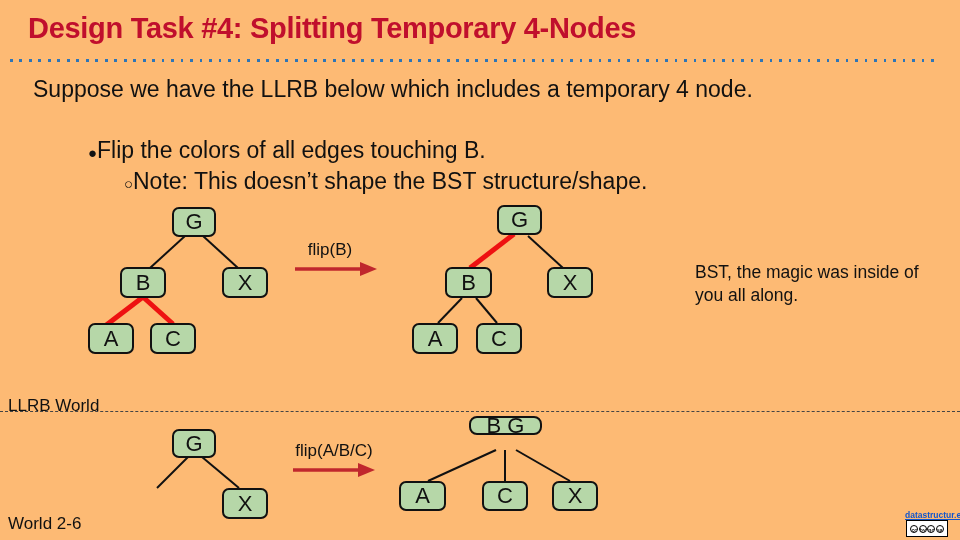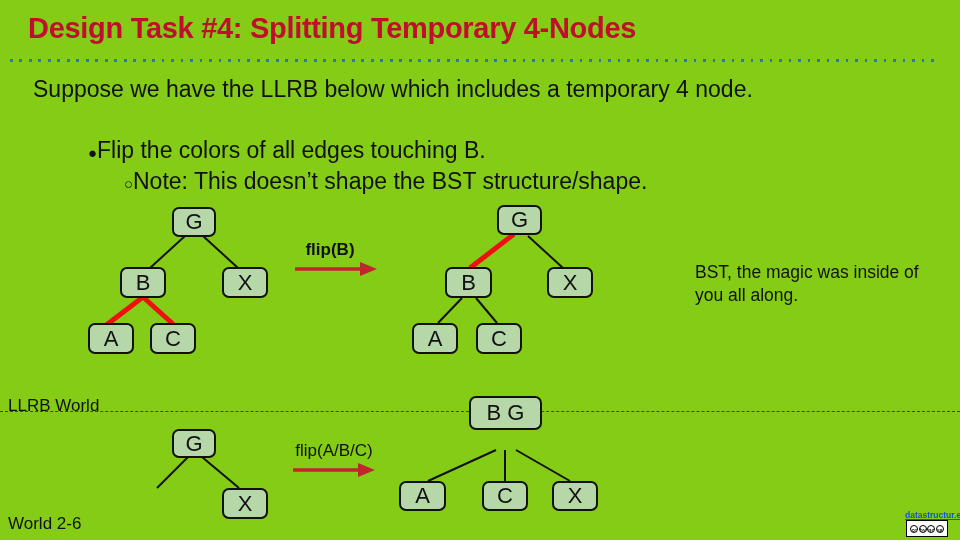--- a/index.html
+++ b/index.html
@@ -1,17 +1,17 @@
 <!DOCTYPE html>
 <html><head>
 <meta charset="utf-8">
 <style>
   html,body { margin:0; padding:0; background:#fff; }
   .slide {
-    position:relative; width:960px; height:540px; background:#84cc16;
+    position:relative; width:960px; height:540px; background:#fdba74;
     font-family:"Liberation Sans", sans-serif; overflow:hidden; color:#111;
   }
   .abs { position:absolute; }
 
   .title {
     left:28px; top:12px; width:900px;
     font-size:29px; font-weight:bold; color:#c00f2d; letter-spacing:-0.3px;
   }
   .dotline {
     left:10px; top:59px; width:928px; height:3px;
@@ -111,39 +111,39 @@
       <line class="edge-black" x1="516" y1="450" x2="570" y2="481"></line>
     </g>
   </svg>
 
   <div class="node" style="left:172px; top:207px; width:44px; height:30px;">G</div>
   <div class="node" style="left:120px; top:267px; width:46px; height:31px;">B</div>
   <div class="node" style="left:222px; top:267px; width:46px; height:31px;">X</div>
   <div class="node" style="left:88px;  top:323px; width:46px; height:31px;">A</div>
   <div class="node" style="left:150px; top:323px; width:46px; height:31px;">C</div>
 
-  <div class="abs arrow-label" style="left:294px; top:240px; width:72px;font-weight:bold;">flip(B)</div>
+  <div class="abs arrow-label" style="left:294px; top:240px; width:72px;">flip(B)</div>
 
   <div class="node" style="left:497px; top:205px; width:45px; height:30px;">G</div>
   <div class="node" style="left:445px; top:267px; width:47px; height:31px;">B</div>
   <div class="node" style="left:547px; top:267px; width:46px; height:31px;">X</div>
   <div class="node" style="left:412px; top:323px; width:46px; height:31px;">A</div>
   <div class="node" style="left:476px; top:323px; width:46px; height:31px;">C</div>
 
   <div class="abs aside">BST, the magic was inside of you all along.</div>
 
   <div class="abs section-label" style="left:8px; top:387px;margin-top:9px;">LLRB World</div>
   <div class="abs dashline"></div>
 
   <div class="node" style="left:172px; top:429px; width:44px; height:29px;">G</div>
   <div class="node" style="left:222px; top:488px; width:46px; height:31px;">X</div>
 
   <div class="abs arrow-label" style="left:284px; top:441px; width:100px;">flip(A/B/C)</div>
 
-  <div class="node" style="left:469px; top:396px; width:73px; height:34px;">B G</div>
+  <div class="node" style="left:469px; top:416px; width:73px; height:19px;border-radius:8px;">B G</div>
   <div class="node" style="left:399px; top:481px; width:47px; height:30px;">A</div>
   <div class="node" style="left:482px; top:481px; width:46px; height:30px;">C</div>
   <div class="node" style="left:552px; top:481px; width:46px; height:30px;">X</div>
 
   <div class="abs section-label" style="left:8px; top:514px;">World 2-6</div>
 
   <div class="abs footer-link">datastructur.es</div>
   <div class="abs cc-badge" title="">
     <span class="cc-circle">cc</span>
     <span class="cc-circle">by</span>

